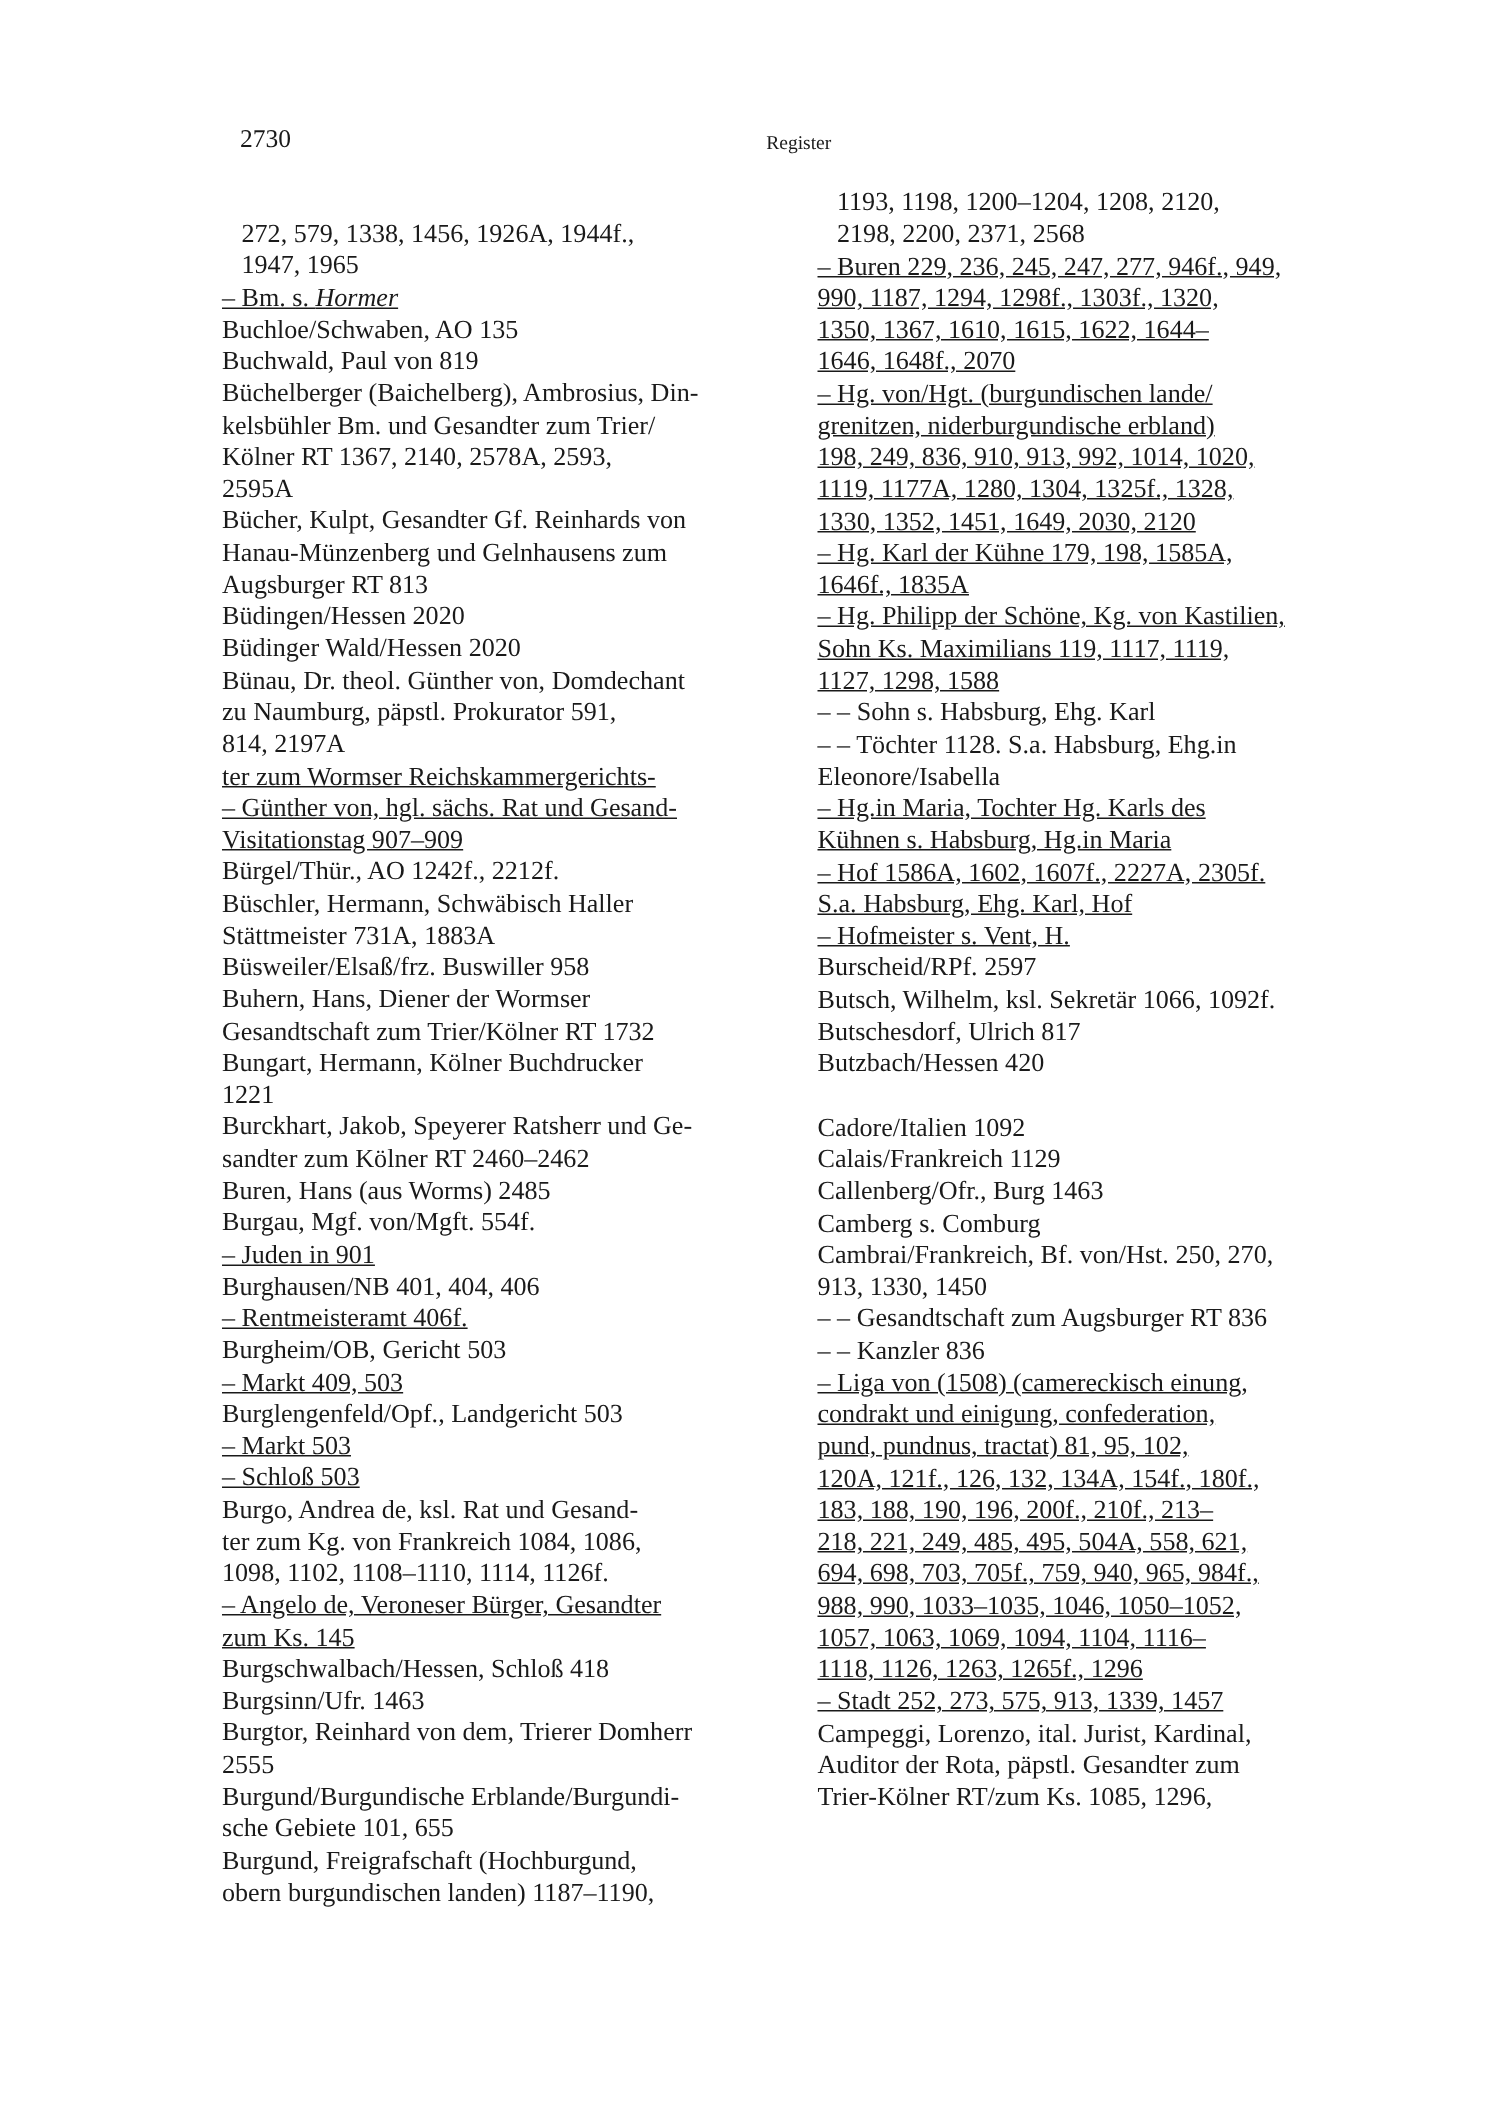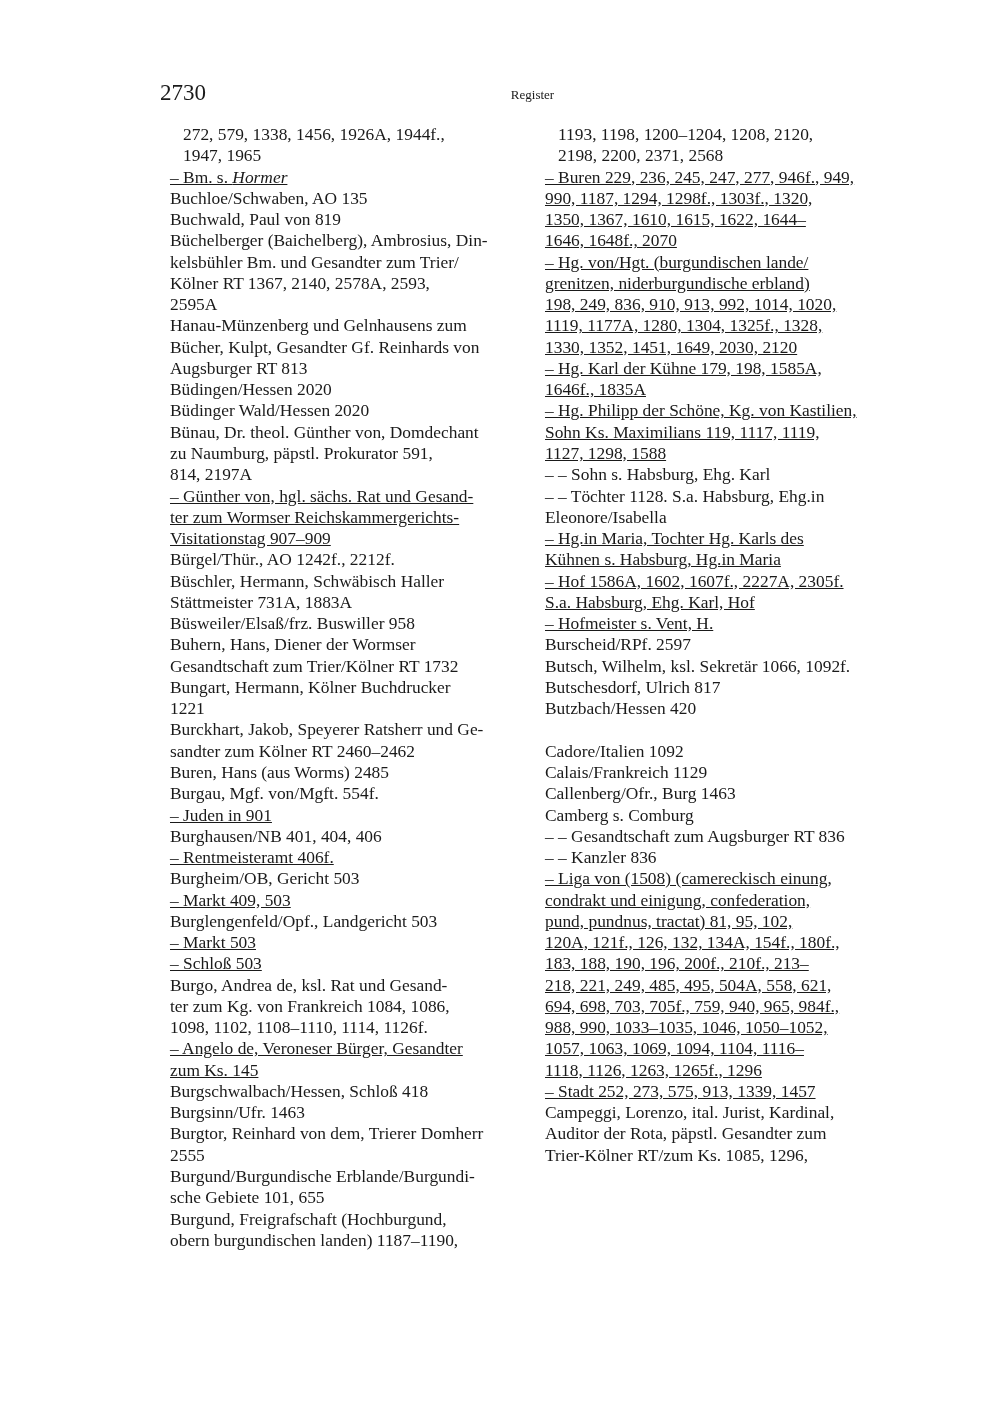--- a/index.html
+++ b/index.html
@@ -1,22 +1,22 @@
 <!DOCTYPE html>
 <html><head>
 <meta charset="utf-8">
 <style>
   html, body { margin: 0; padding: 0; background: #ffffff; }
   body { width: 1004px; height: 1418px; position: relative; overflow: hidden;
          font-family: "Liberation Serif", "DejaVu Serif", serif; color: #1a1a1a; }
   .page-header { position: absolute; top: 78px; left: 160px; width: 745px; height: 30px; }
-  .page-number { position: absolute; left: 0; top: 0; font-size: 23px; line-height: 30px; }
+  .page-number { position: absolute; left: 0; top: 0; font-size: 17px; line-height: 30px; }
   .running-head { position: absolute; left: 0; right: 0; top: 2px; text-align: center; font-size: 13px; line-height: 30px; }
   .column { position: absolute; top: 124px; font-size: 17.4px; line-height: 21.27px; }
-  .col-left { left: 170px; width: 370px; }
+  .col-left { left: 148px; width: 370px; margin-top: 21px; }
   .col-right { left: 545px; width: 375px; }
   .entry { padding-left: 13px; text-indent: -13px; white-space: normal; }
   .entry.cont { padding-left: 13px; text-indent: 0; }
   .entry.sub { padding-left: 14px; text-indent: -14px; text-decoration: underline; }
   .entry.sub2 { padding-left: 30px; text-indent: -30px; }
   .line { display: block; }
   .gap { height: 21.27px; }
   em { font-style: italic; }
 </style>
 </head>
@@ -41,38 +41,38 @@
     <div class="entry main">
       <span class="line">Buchwald, Paul von  819</span>
     </div>
     <div class="entry main">
       <span class="line">Büchelberger (Baichelberg), Ambrosius, Din-</span>
       <span class="line">kelsbühler Bm. und Gesandter zum Trier/</span>
       <span class="line">Kölner RT  1367, 2140, 2578A, 2593,</span>
       <span class="line">2595A</span>
     </div>
     <div class="entry main">
+      <span class="line">Bücher, Kulpt, Gesandter Gf. Reinhards von</span>
       <span class="line">Hanau-Münzenberg und Gelnhausens zum</span>
-      <span class="line">Bücher, Kulpt, Gesandter Gf. Reinhards von</span>
       <span class="line">Augsburger RT  813</span>
     </div>
     <div class="entry main">
       <span class="line">Büdingen/Hessen  2020</span>
     </div>
     <div class="entry main">
       <span class="line">Büdinger Wald/Hessen  2020</span>
     </div>
     <div class="entry main">
       <span class="line">Bünau, Dr. theol. Günther von, Domdechant</span>
       <span class="line">zu Naumburg, päpstl. Prokurator  591,</span>
       <span class="line">814, 2197A</span>
     </div>
     <div class="entry sub">
+      <span class="line">ter zum Wormser Reichskammergerichts-</span>
       <span class="line">– Günther von, hgl. sächs. Rat und Gesand-</span>
-      <span class="line">ter zum Wormser Reichskammergerichts-</span>
       <span class="line">Visitationstag  907–909</span>
     </div>
     <div class="entry main">
       <span class="line">Bürgel/Thür., AO  1242f., 2212f.</span>
     </div>
     <div class="entry main">
       <span class="line">Büschler, Hermann, Schwäbisch Haller</span>
       <span class="line">Stättmeister  731A, 1883A</span>
     </div>
     <div class="entry main">
@@ -210,20 +210,24 @@
       <span class="line">Cadore/Italien  1092</span>
     </div>
     <div class="entry main">
       <span class="line">Calais/Frankreich  1129</span>
     </div>
     <div class="entry main">
       <span class="line">Callenberg/Ofr., Burg  1463</span>
     </div>
     <div class="entry main">
       <span class="line">Camberg s. Comburg</span>
+    </div>
+    <div class="entry main">
+      <span class="line">Cambrai/Frankreich, Bf. von/Hst.  250, 270,</span>
+      <span class="line">913, 1330, 1450</span>
     </div>
     <div class="entry sub2">
       <span class="line">– – Gesandtschaft zum Augsburger RT  836</span>
     </div>
     <div class="entry sub2">
       <span class="line">– – Kanzler  836</span>
     </div>
     <div class="entry sub">
       <span class="line">– Liga von (1508) (camereckisch einung,</span>
       <span class="line">condrakt und einigung, confederation,</span>

